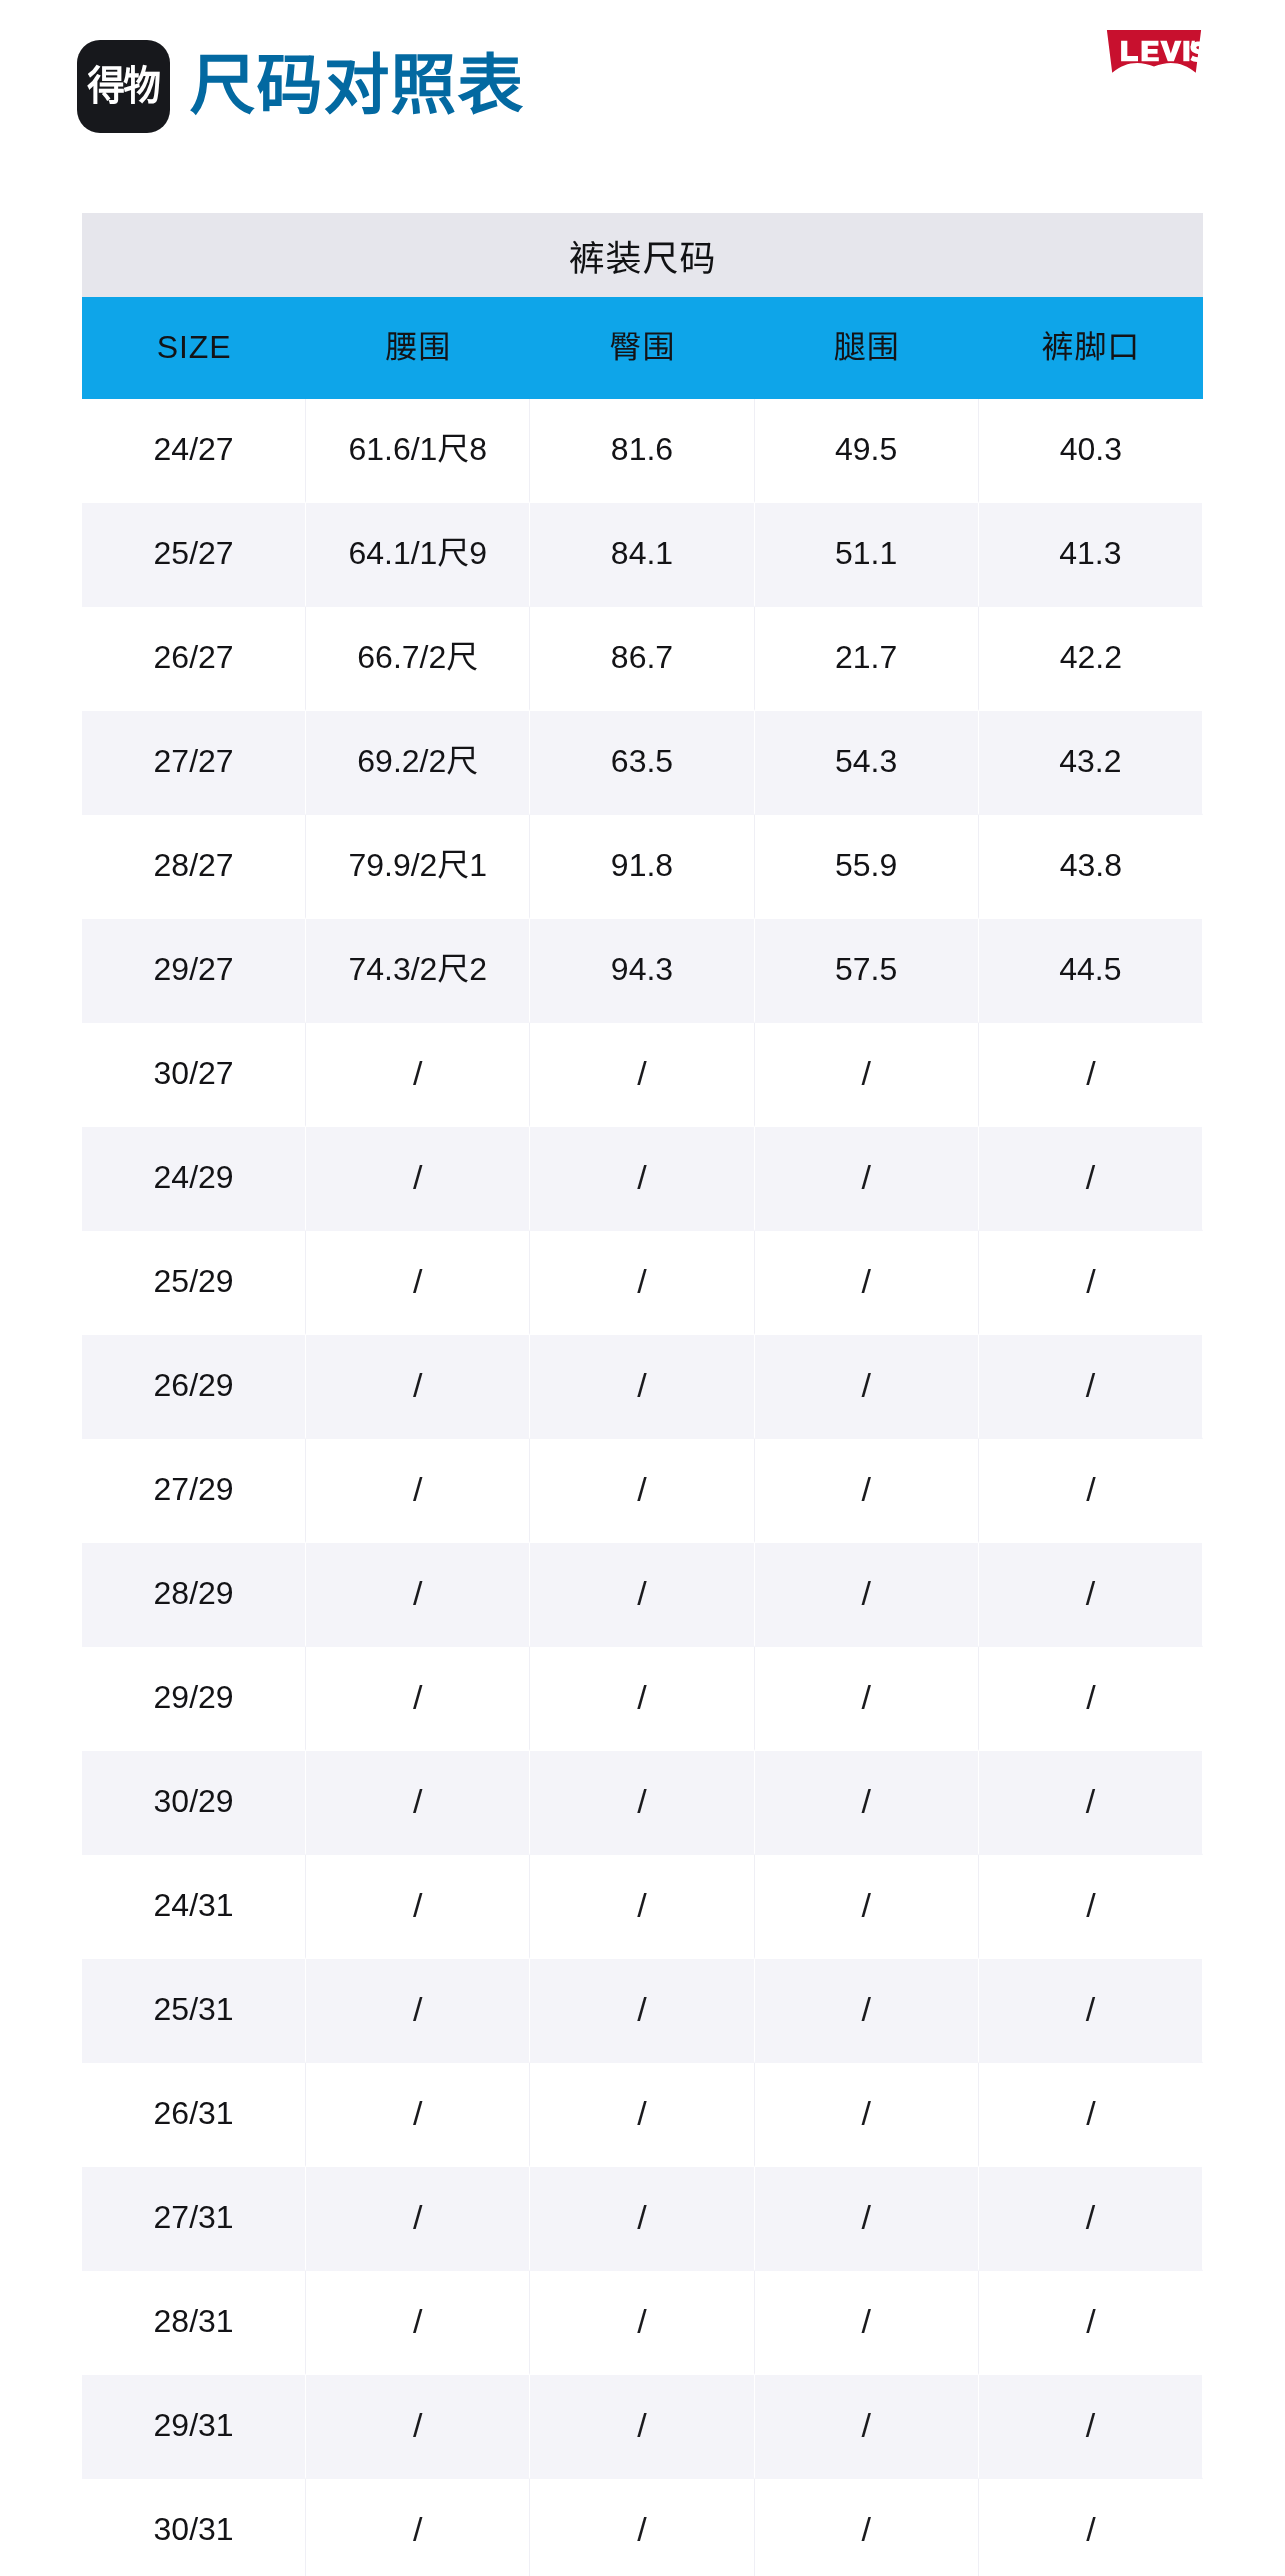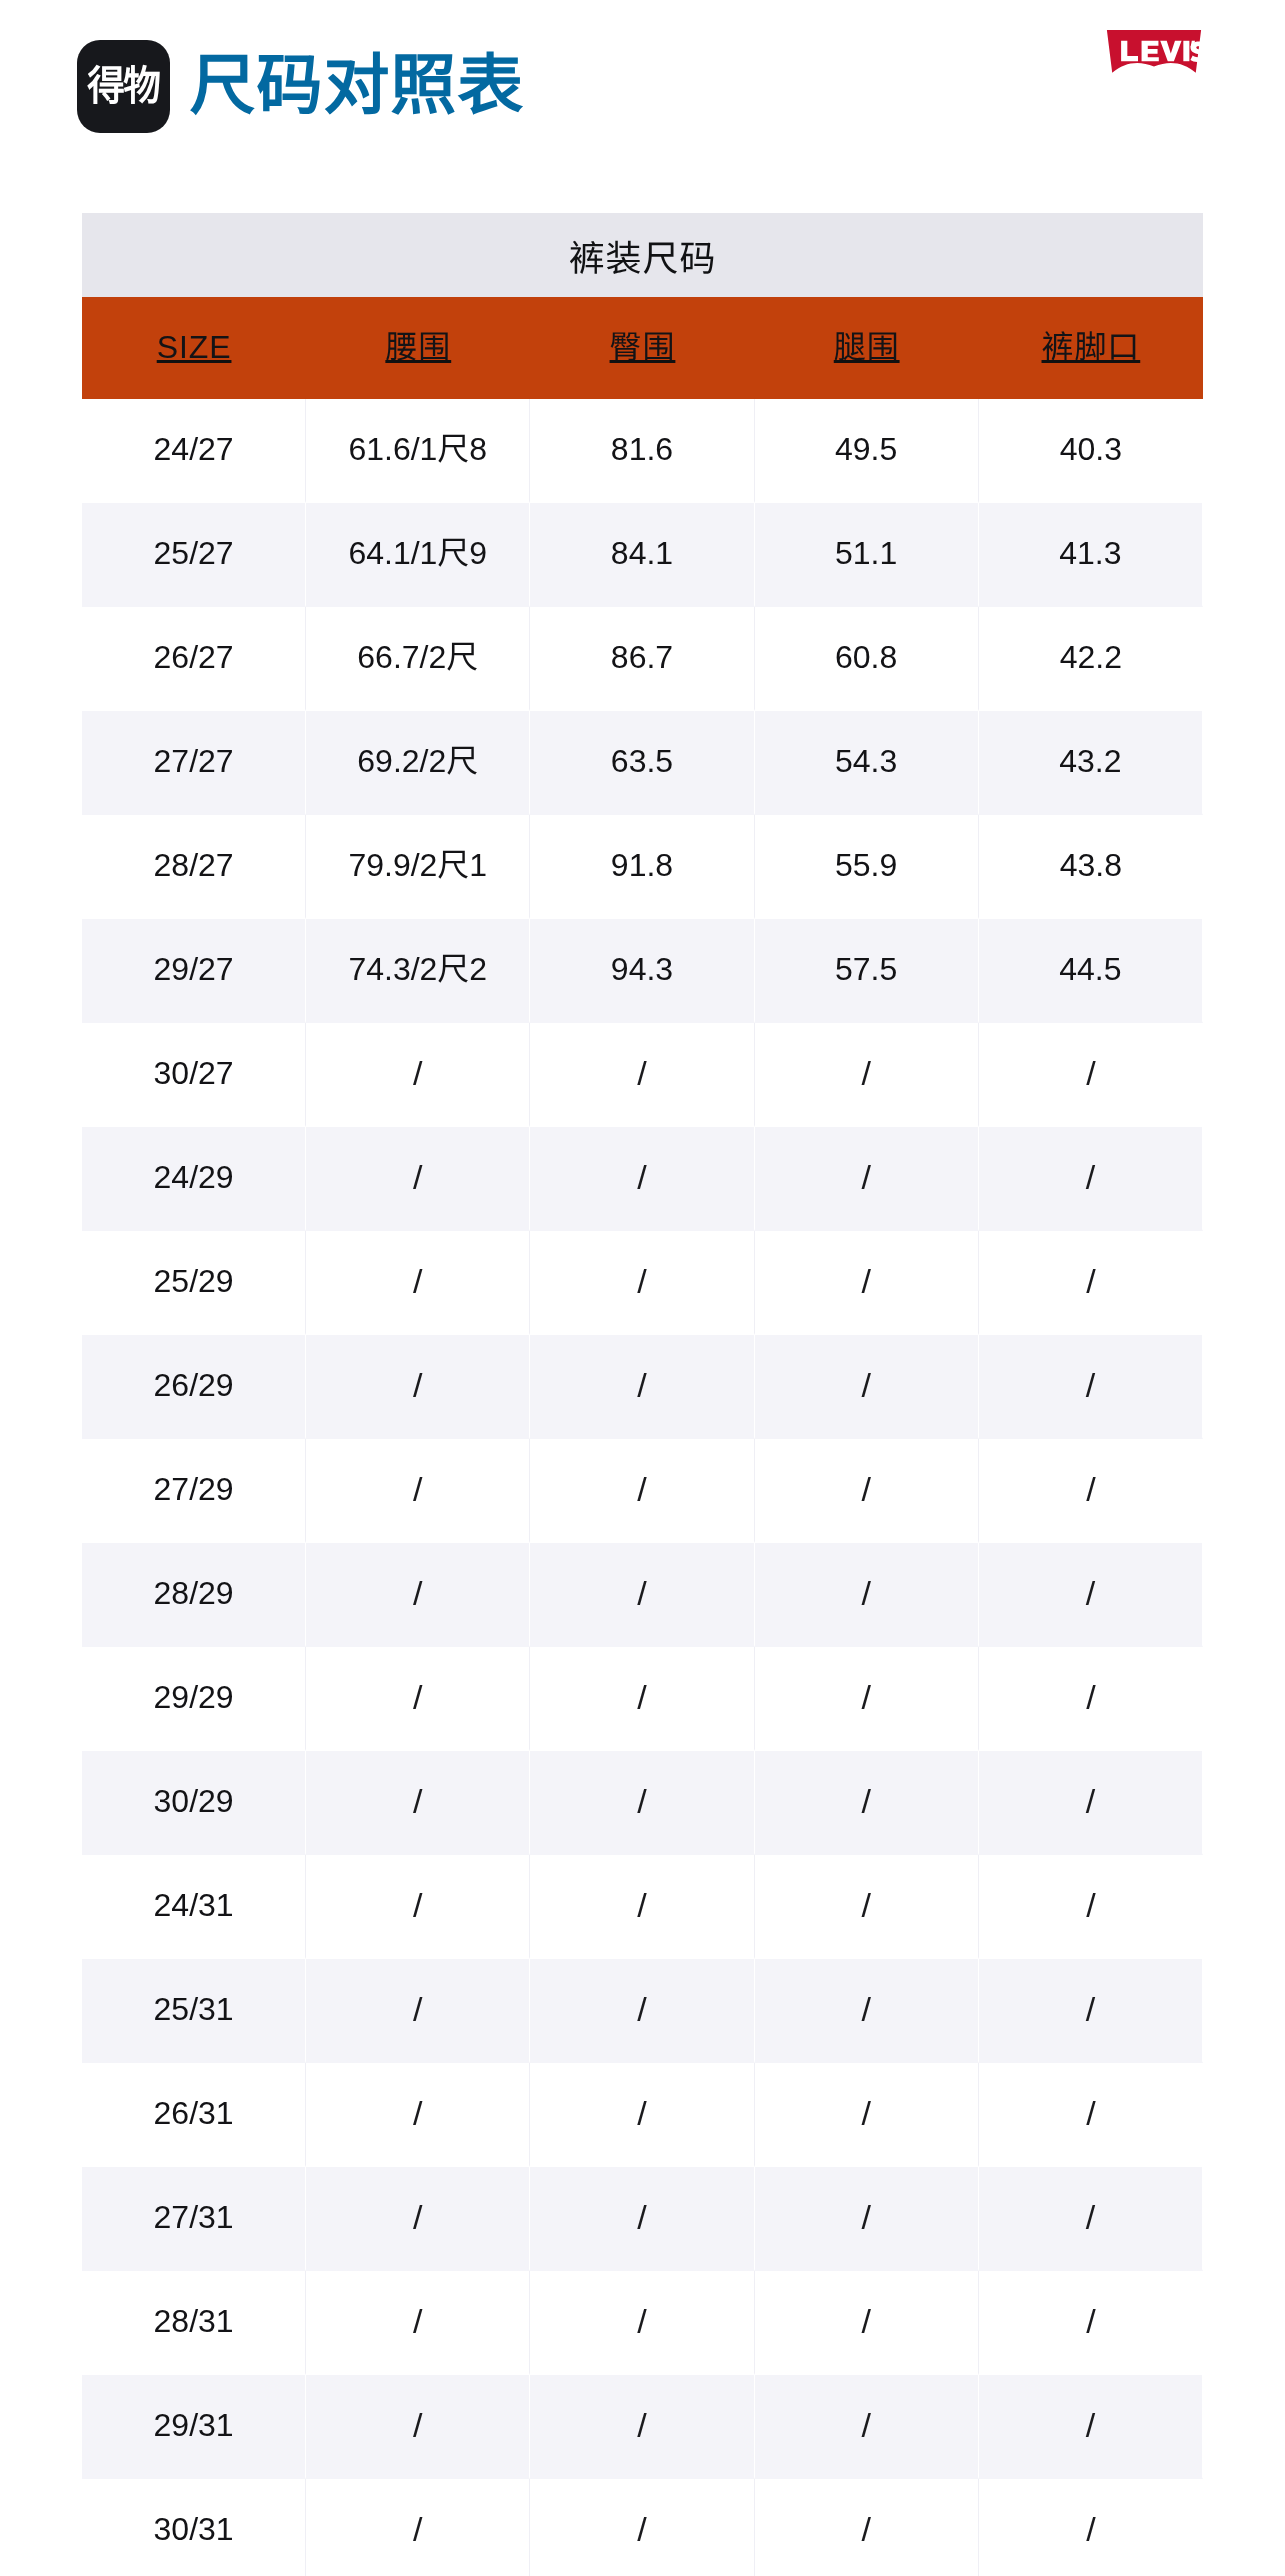--- a/index.html
+++ b/index.html
@@ -94,22 +94,21 @@
     text-align: center;
     font-weight: 400;
     font-size: 32px;
     color: #131316;
     padding: 0;
     height: 84px;
     vertical-align: middle;
     line-height: 1.1;
   }
   .size-table thead tr {
-    background: #c2410c;
-    text-decoration: underline;
+    background: #0ea5e9;
   }
   .size-table thead th {
     height: 102px;
     font-size: 32px;
     letter-spacing: 0.9px;
   }
   
   .size-table tbody tr.row-odd { background: #ffffff; }
   .size-table tbody tr.row-even { background: #f4f4f9; }
 
@@ -198,21 +197,21 @@
           <td>25/27</td>
           <td>64.1/1尺9</td>
           <td>84.1</td>
           <td>51.1</td>
           <td>41.3</td>
         </tr>
         <tr class="row-odd">
           <td>26/27</td>
           <td>66.7/2尺</td>
           <td>86.7</td>
-          <td>60.8</td>
+          <td>21.7</td>
           <td>42.2</td>
         </tr>
         <tr class="row-even">
           <td>27/27</td>
           <td>69.2/2尺</td>
           <td>63.5</td>
           <td>54.3</td>
           <td>43.2</td>
         </tr>
         <tr class="row-odd">

